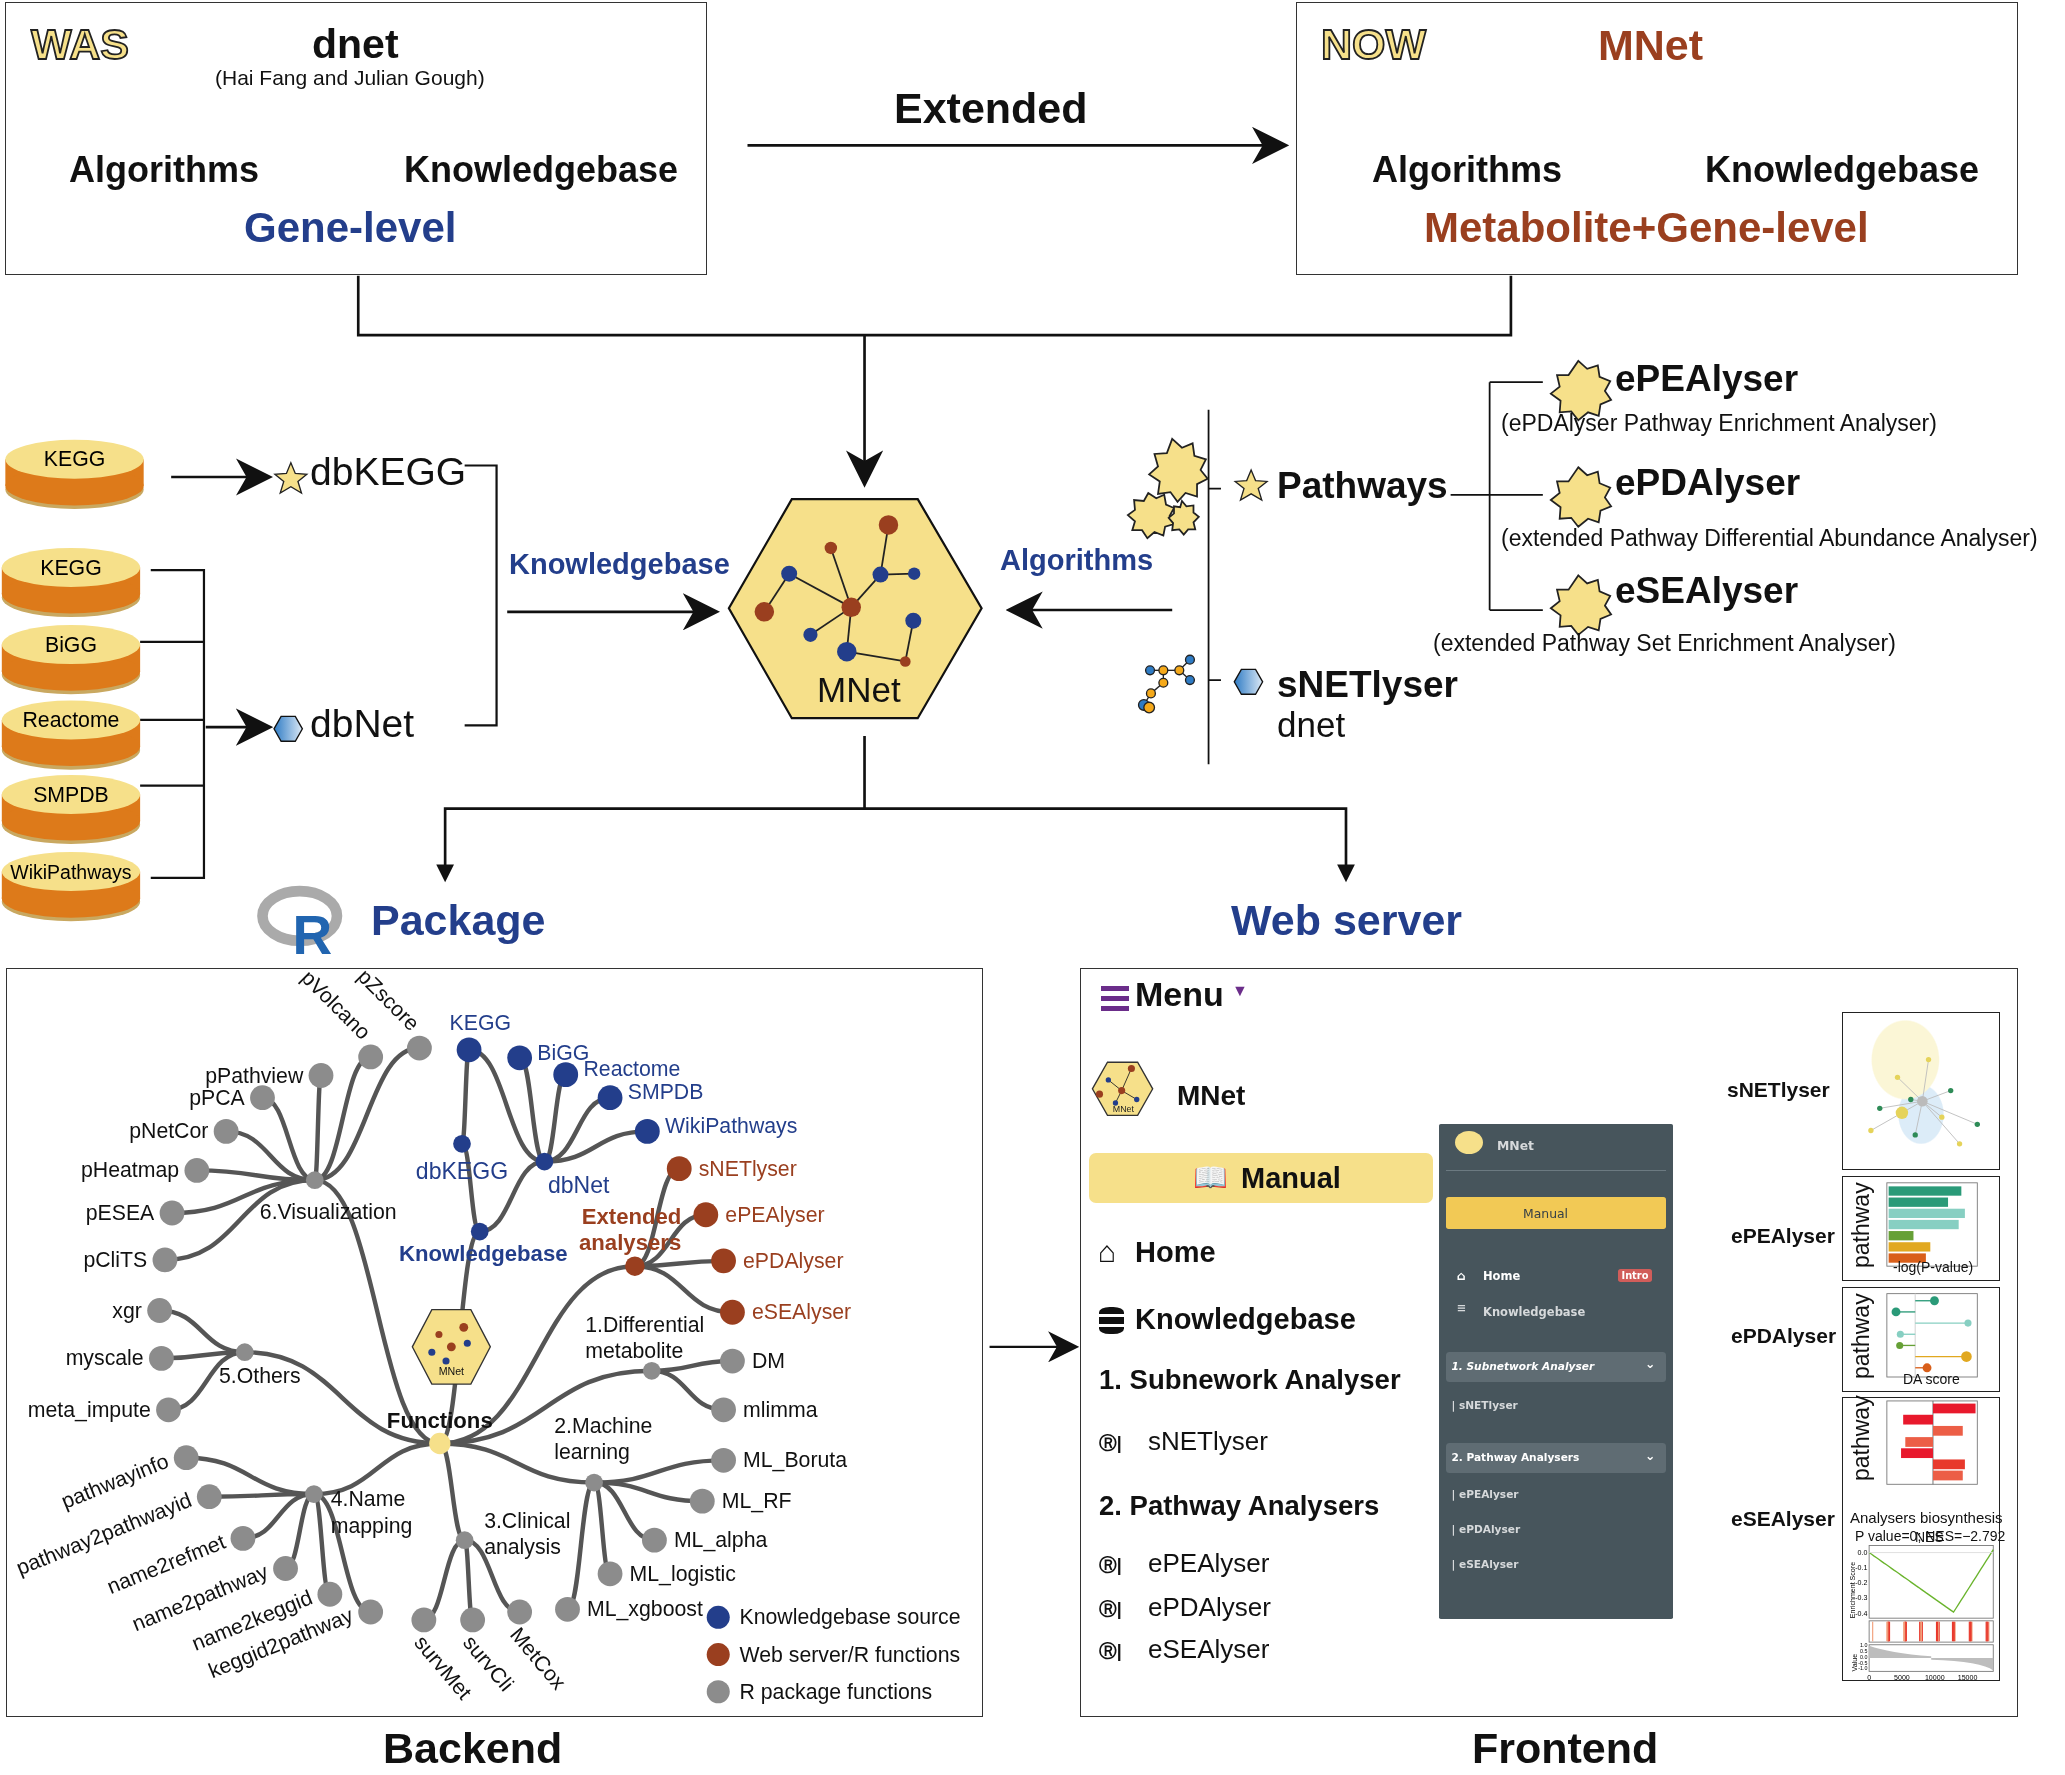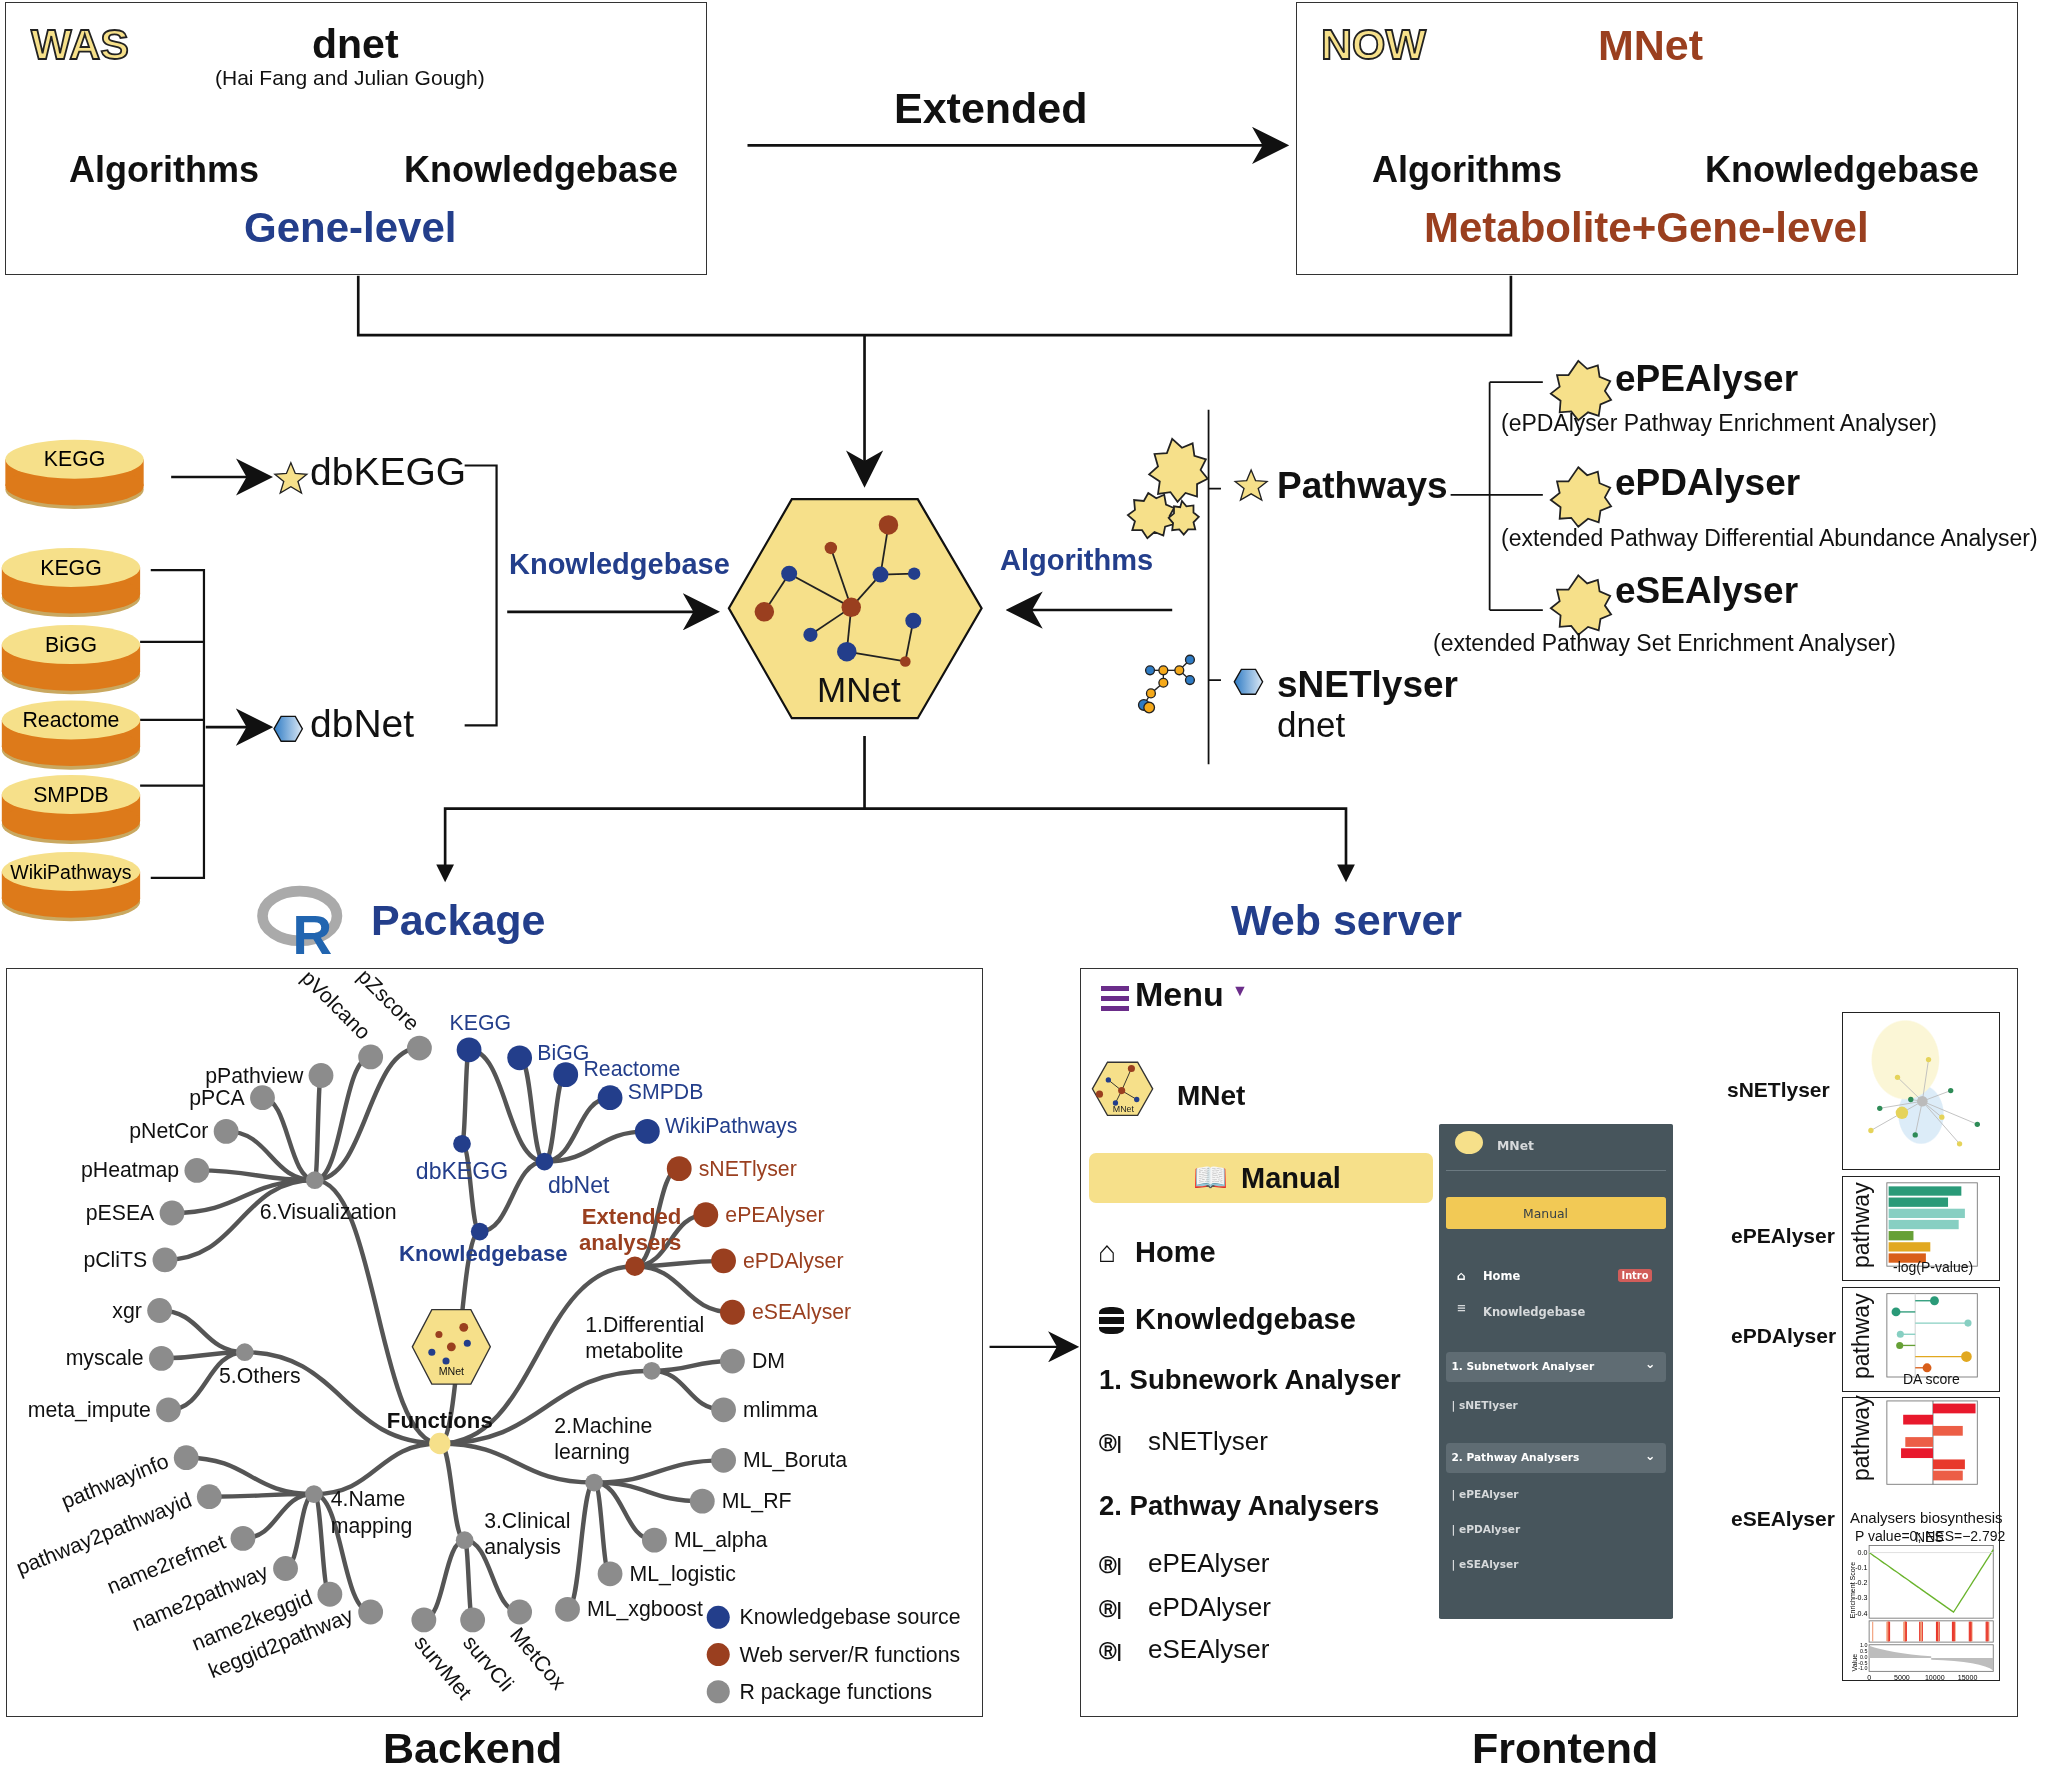--- a/index.html
+++ b/index.html
@@ -425,21 +425,21 @@
   <div class="sp-item" style="left:58px;top:14px;font-size:12.4px;">MNet</div>
   <div class="abs" style="left:7px;right:7px;top:46px;border-top:0.9px solid #6c7a81;"></div>
   <div class="abs" style="left:7px;right:7px;top:73px;height:32px;background:#f2c955;border-radius:2.7px;"></div>
   <div class="sp-item" style="left:84px;top:82px;color:#374047;font-weight:normal;font-size:12.4px;">Manual</div>
   <div class="sp-item" style="left:17.7px;top:144px;font-size:12.4px;color:#fff;">⌂</div>
   <div class="sp-item" style="left:44px;top:145px;color:#fff;font-size:11.5px;">Home</div>
   <div class="sp-item" style="left:179px;top:145px;background:#d15d5a;color:#fff;font-size:9.8px;padding:0.9px 3.5px;border-radius:2.7px;">Intro</div>
   <div class="sp-item" style="left:17.7px;top:177px;font-size:11.5px;">≡</div>
   <div class="sp-item" style="left:44px;top:181px;font-size:11.5px;">Knowledgebase</div>
   <div class="sp-sec" style="top:228px;"></div>
-  <div class="sp-item" style="left:12.4px;top:236px;color:#fff;font-size:10.6px;">1. Subnetwork Analyser</div>
+  <div class="sp-item" style="left:12.4px;top:236px;color:#fff;font-size:10.6px;font-style:italic;">1. Subnetwork Analyser</div>
   <div class="sp-item" style="left:206px;top:232px;color:#fff;font-size:12.4px;">⌄</div>
   <div class="sp-item" style="left:12.4px;top:275px;font-size:10.6px;">| sNETlyser</div>
   <div class="sp-sec" style="top:319px;"></div>
   <div class="sp-item" style="left:12.4px;top:327px;color:#fff;font-size:10.6px;">2. Pathway Analysers</div>
   <div class="sp-item" style="left:206px;top:324px;color:#fff;font-size:12.4px;">⌄</div>
   <div class="sp-item" style="left:12.4px;top:364px;font-size:10.6px;">| ePEAlyser</div>
   <div class="sp-item" style="left:12.4px;top:399px;font-size:10.6px;">| ePDAlyser</div>
   <div class="sp-item" style="left:12.4px;top:434px;font-size:10.6px;">| eSEAlyser</div>
 </div>
 

